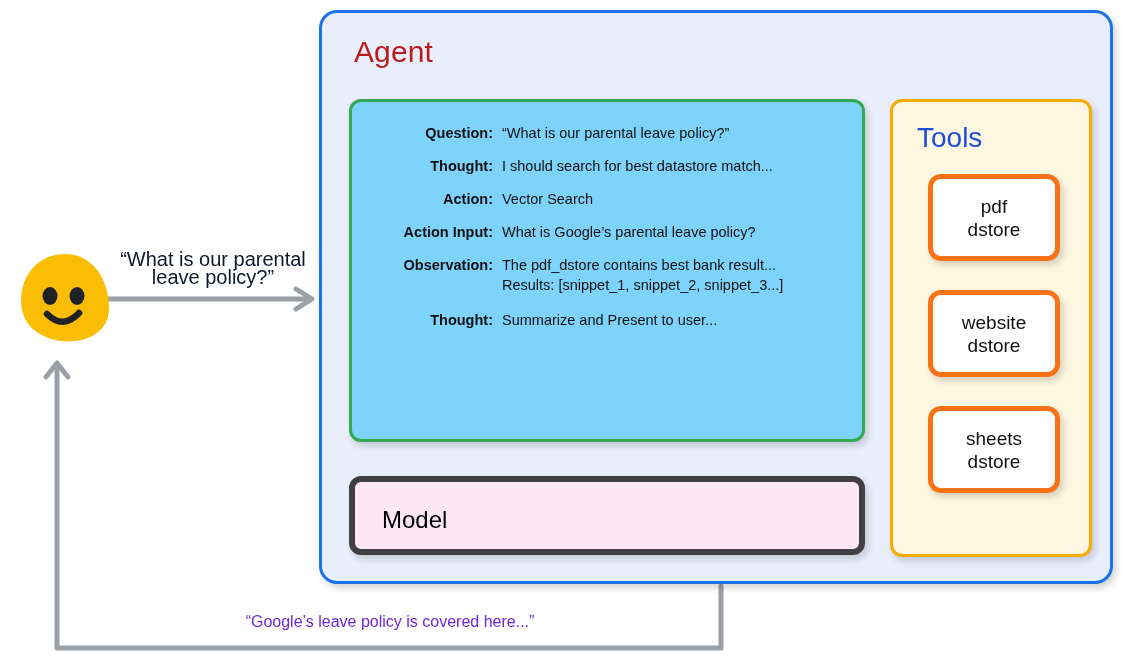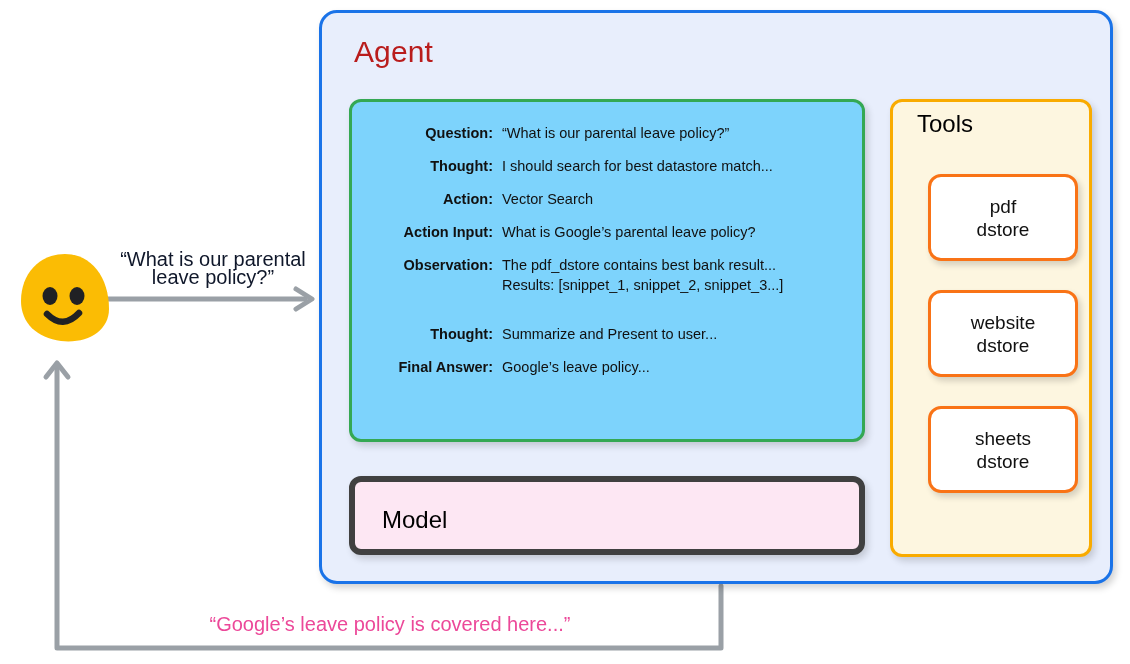--- a/index.html
+++ b/index.html
@@ -58,21 +58,21 @@
     position: absolute;
     left: 0;
     top: 21px;
     width: 100%;
   }
   .trace-row {
     display: flex;
     align-items: flex-start;
     margin-bottom: 13px;
   }
-  .trace-row.tall { margin-bottom: 29px; }
+  .trace-row.tall { margin-bottom: 15px; }
   .trace-label {
     width: 150px;
     min-width: 150px;
     text-align: right;
     font-weight: bold;
     font-size: 14.5px;
     color: #111111;
     line-height: 20px;
     padding-right: 9px;
     box-sizing: border-box;
@@ -114,35 +114,35 @@
     height: 458px;
     box-sizing: border-box;
     border: 3px solid #f9ab00;
     border-radius: 12px;
     background: #fdf6e0;
     box-shadow: 3px 4px 7px rgba(0,0,0,0.16);
   }
   #tools-title {
     position: absolute;
     left: 24px;
-    top: 8px;
-    font-size: 24px;
-    color: #000000;
+    top: 20px;
+    font-size: 28px;
+    color: #1d4ed8;
   }
   #tool-cards {
     position: absolute;
     left: 35px;
     top: 72px;
     width: 132px;
   }
   .tool-card {
-    width: 150px;
+    width: 132px;
     height: 87px;
     box-sizing: border-box;
-    border: 3px solid #f97316;
+    border: 5px solid #f97316;
     border-radius: 13px;
     background: #ffffff;
     box-shadow: 3px 4px 6px rgba(0,0,0,0.16);
     display: flex;
     align-items: center;
     justify-content: center;
     text-align: center;
     margin-bottom: 29px;
     font-size: 19px;
     color: #111111;
@@ -179,22 +179,22 @@
     line-height: 18px;
     color: #0f172a;
     white-space: pre-line;
   }
   .a-label {
     position: absolute;
     left: 180px;
     top: 613px;
     width: 420px;
     text-align: center;
-    font-size: 20px;
-    color: #ec4899;
+    font-size: 16px;
+    color: #6d28d9;
   }
 </style>
 </head>
 <body>
 
 <div id="stage">
 
   <svg id="connectors" viewBox="0 0 1130 664">
     <defs>
       <linearGradient id="shadowfade" x1="0" y1="0" x2="0" y2="1">
@@ -262,24 +262,20 @@
           <div class="trace-value">What is Google’s parental leave policy?</div>
         </div>
         <div class="trace-row tall">
           <div class="trace-label">Observation:</div>
           <div class="trace-value">The pdf_dstore contains best bank result...
 Results: [snippet_1, snippet_2, snippet_3...]</div>
         </div>
         <div class="trace-row">
           <div class="trace-label">Thought:</div>
           <div class="trace-value">Summarize and Present to user...</div>
-        </div>
-        <div class="trace-row">
-          <div class="trace-label">Final Answer:</div>
-          <div class="trace-value">Google’s leave policy...</div>
         </div>
       </div>
   </div>
 
   <div id="model-box">
     <div id="model-title">Model</div>
   </div>
 
   <div id="tools-panel">
     <div id="tools-title">Tools</div>

